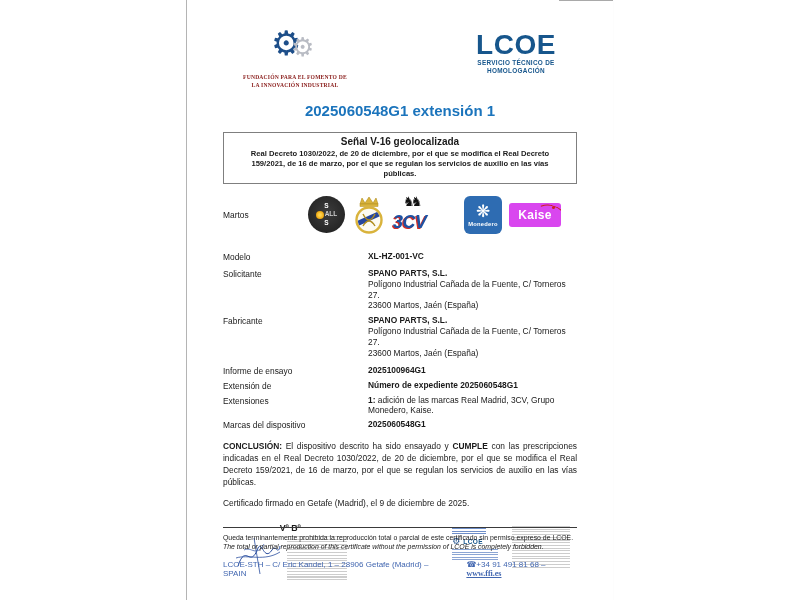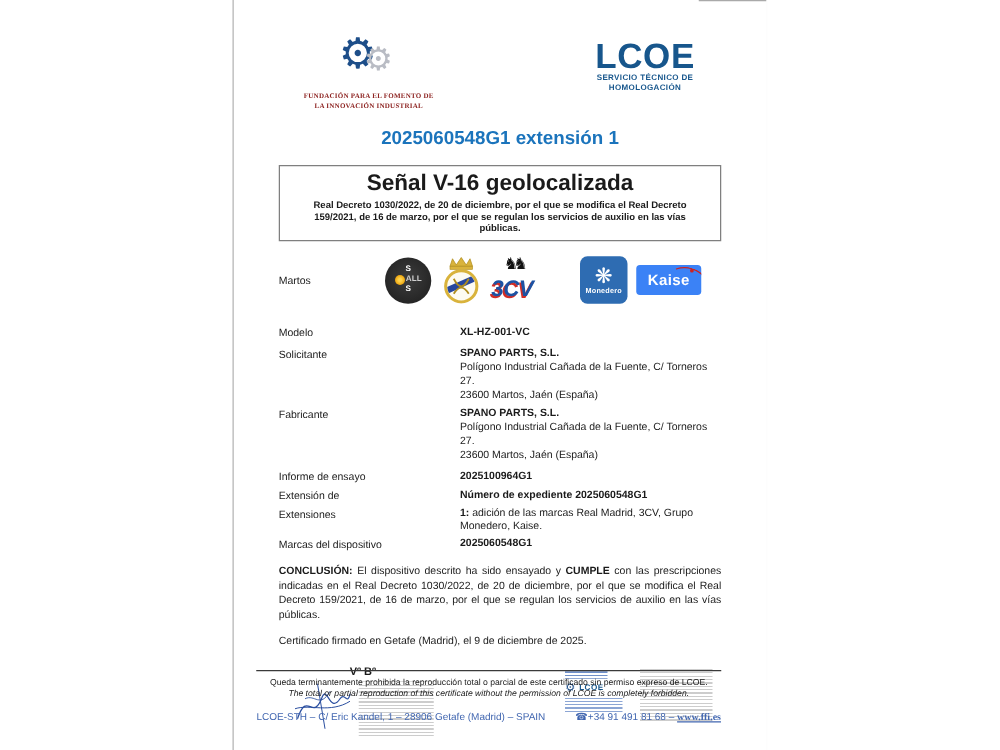--- a/index.html
+++ b/index.html
@@ -22,21 +22,21 @@
   .lcoe-word { font-size:28px; font-weight:bold; color:#17568c; letter-spacing:.5px; line-height:.95; }
   .lcoe-sub { font-size:6.4px; font-weight:bold; color:#17568c; line-height:1.35; letter-spacing:.3px; }
 
   
   .title { margin-top:13px; text-align:center; color:#1b74bc; font-weight:bold; }
   .title .t1 { font-size:16px; line-height:1.15; }
   .title .t2 { font-size:15px; line-height:1.2; }
 
   
   .prodbox { margin:12px 36px 0 36px; border:1px solid #7f7f7f; padding:3px 10px 4px 10px; text-align:center; }
-  .prod-title { font-size:18px; font-weight:bold; line-height:1.2; }
+  .prod-title { font-size:10px; font-weight:bold; line-height:1.2; }
   .prod-sub { font-size:7.6px; font-weight:bold; line-height:1.3; margin-top:1px; }
 
   
   .fields { margin-top:12px; font-size:8.4px; }
   .frow { display:grid; grid-template-columns:145px 1fr; margin-top:4px; }
   .frow .lab { padding-top:1px; }
   .b { font-weight:bold; }
   .addr { line-height:1.3; }
 
   
@@ -50,21 +50,21 @@
   .logo-sos .all { font-size:6.5px; font-weight:bold; color:#cfcfcf; }
   .logo-rm { width:34px; height:38px; }
   .logo-3cv { position:relative; width:64px; height:36px; }
   .horses { position:absolute; top:-3px; left:10px; font-size:13px; letter-spacing:-4px; color:#111; }
   .cv-text { position:absolute; bottom:0; left:0; font-size:18px; font-weight:bold; font-style:italic;
              color:#1d52a3; letter-spacing:-.5px; text-shadow:-1.3px 1.2px 0 #d12d26; }
   .logo-mon { width:38px; height:38px; border-radius:6px; background:#2e6cb2; display:flex; flex-direction:column;
               align-items:center; justify-content:center; color:#fff; }
   .logo-mon .flake { font-size:17px; line-height:1; }
   .logo-mon .mtext { font-size:5.8px; font-weight:bold; margin-top:1px; letter-spacing:.2px; }
-  .logo-kaise { position:relative; width:52px; height:24px; background:#3b82f6; border-radius:3px;
+  .logo-kaise { position:relative; width:52px; height:24px; background:#d946ef; border-radius:3px;
                 display:flex; align-items:center; justify-content:center; overflow:hidden; }
   .logo-kaise .ktext { position:relative; z-index:2; color:#fff; font-size:12px; font-weight:bold; letter-spacing:.3px; }
   .kaise-swoosh { position:absolute; z-index:1; right:-6px; top:2px; width:34px; height:26px; border:1.6px solid transparent;
                   border-top-color:#cc2222; border-radius:50%; transform:rotate(18deg); }
   .kaise-dot { position:absolute; z-index:3; right:6px; top:3px; width:3px; height:3px; border-radius:50%; background:#cc2222; }
 
   
   .conclusion { margin:11px 36px 0 36px; font-size:8.4px; line-height:1.42; text-align:justify; }
   .signedline { margin:9px 36px 0 36px; font-size:8.4px; }
 
@@ -76,21 +76,21 @@
   .microtext { width:60px; height:44px; background:repeating-linear-gradient(to bottom,#9a9a9a 0,#9a9a9a 1px,transparent 1px,transparent 2.7px); opacity:.5; }
   .microtext.short { width:58px; height:42px; }
   .stamp { width:58px; height:42px; padding:2px 3px; text-align:left; }
   .stamp .micro-blue { width:34px; height:6px; background:repeating-linear-gradient(to bottom,#6f8fc9 0,#6f8fc9 1px,transparent 1px,transparent 2.6px); }
   .stamp-mid { display:flex; align-items:center; gap:3px; margin:3px 0; }
   .stamp-gear { font-size:9px; color:#1d4e89; line-height:1; }
   .stamp-lcoe { font-size:6.5px; font-weight:bold; color:#17568c; letter-spacing:.4px; }
   .stamp .micro-blue2 { width:46px; height:12px; background:repeating-linear-gradient(to bottom,#6f8fc9 0,#6f8fc9 1px,transparent 1px,transparent 2.6px); opacity:.8; }
 
   
-  .footer { position:absolute; left:18px; right:36px; bottom:22px; text-align:center; }
+  .footer { position:absolute; left:36px; right:36px; bottom:22px; text-align:left; }
   .footer-rule { height:1px; background:#3a3a3a; margin-bottom:5px; }
   .legal-es { font-size:6.9px; line-height:1.4; }
   .legal-en { font-size:6.9px; font-style:italic; line-height:1.4; }
   .footer-blue { margin-top:8px; font-size:8px; color:#4166b0; display:flex; justify-content:center; gap:24px; }
   .footer-link { color:#4166b0; text-decoration:underline; font-weight:bold;font-family:Liberation Serif, serif; }
   .phone-icon { font-size:8px; }
 </style>
 </head>
 <body>
 

